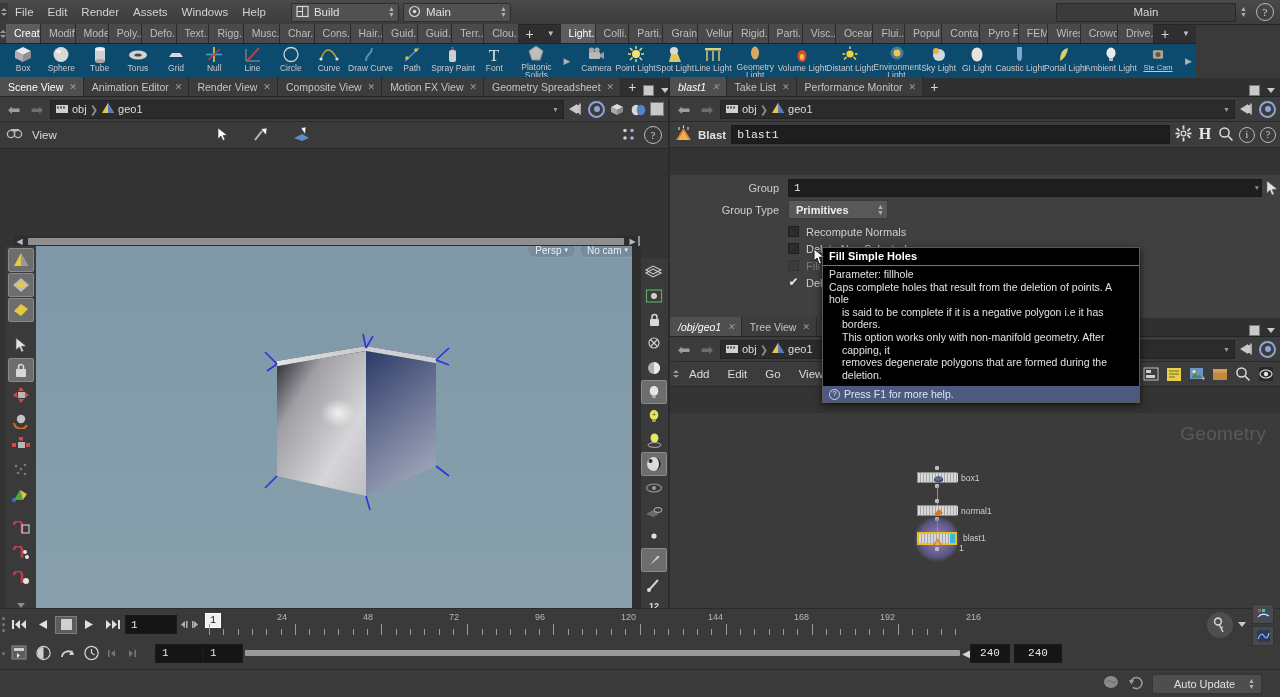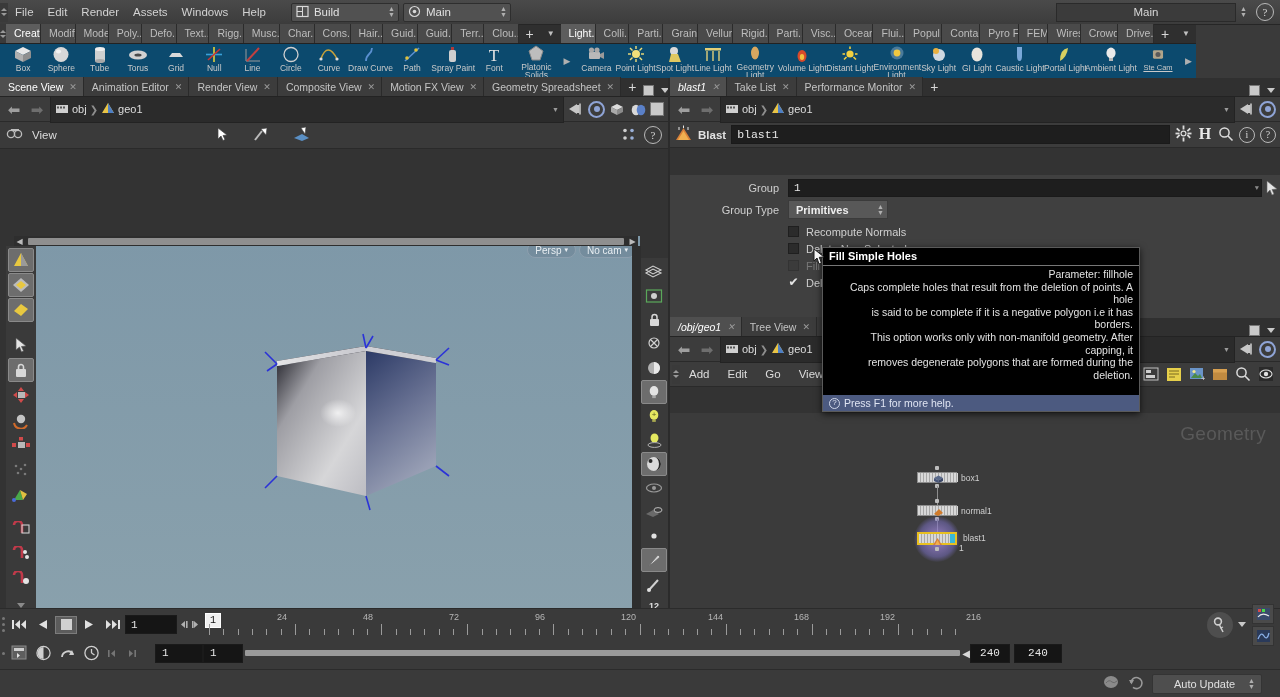--- a/index.html
+++ b/index.html
@@ -87,21 +87,21 @@
   .sq-btn { width:11px; height:11px; background:#c9c9c9; border:1px solid #777; }
   .tri-d { width:0;height:0;border-left:4px solid transparent;border-right:4px solid transparent;border-top:5px solid #c9c9c9;}
 
   
   .pathbar { height:25px; display:flex; align-items:center; padding:0 4px; background:#3c3c3c;
     border-bottom:1px solid #2a2a2a; gap:3px;}
   .arrow-btn { width:20px; height:18px; display:flex;align-items:center;justify-content:center; }
   .arrow-glyph { font-size:15px; color:#9e9e9e; line-height:1; }
   .arrow-glyph.dim { color:#6e6e6e; }
   .path-field {
-    flex:1; height:27px; background:#2b2b2b; border:1px solid #232323;
+    flex:1; height:19px; background:#2b2b2b; border:1px solid #232323;
     display:flex; align-items:center; padding:0 2px 0 4px; gap:3px;
   }
   .pnode { display:flex; align-items:center; gap:3px; font-size:11px; color:#ddd; }
   .pchev { color:#8e8e8e; font-size:10px; }
   .pdrop { margin-left:auto; color:#9a9a9a; font-size:7px; padding-right:2px;}
   .pin-ico { width:18px;height:18px; display:flex;align-items:center;justify-content:center;}
   .target-ico { width:17px;height:17px;border-radius:50%;border:2px solid #8fa4d6;
      display:flex;align-items:center;justify-content:center;}
   .target-ico i { width:6px;height:6px;border-radius:50%; background:#8fa4d6; display:block;}
 
@@ -156,21 +156,21 @@
   .cblbl.dim { color:#777; }
   .checkglyph { width:11px; margin-right:7px; color:#e6e6e6; font-size:12px; line-height:11px; text-align:center;}
 
   
   .tooltip {
     position:absolute; background:#000; border:1px solid #5a5a5a; z-index:90;
     box-shadow:0 2px 7px rgba(0,0,0,.7);
   }
   .tt-title { font-size:11px; font-weight:bold; color:#fff; padding:2px 6px 3px;
      border-bottom:1px solid #777; }
-  .tt-body { padding:2px 6px 14px; color:#e2e2e2; font-size:10.5px; line-height:12.6px;text-align:right; }
+  .tt-body { padding:2px 6px 5px; color:#e2e2e2; font-size:10.5px; line-height:12.6px; }
   .tt-body .ind { padding-left:13px; }
   .tt-foot { background:#4c5a80; color:#dfe4f2; font-size:10.5px; padding:2px 6px;
     display:flex; align-items:center; gap:4px; }
   .tt-q { width:11px;height:11px;border-radius:50%;border:1px solid #cfd6e8; font-size:8px;
     display:flex;align-items:center;justify-content:center; line-height:1;}
 
   
   .net-menu { height:25px; display:flex; align-items:center; background:#3c3c3c;
      border-bottom:1px solid #2a2a2a; padding-left:2px; }
   .net-menu .nm { padding:0 9px; font-size:11.5px; color:#dcdcdc; height:25px; line-height:25px;}

